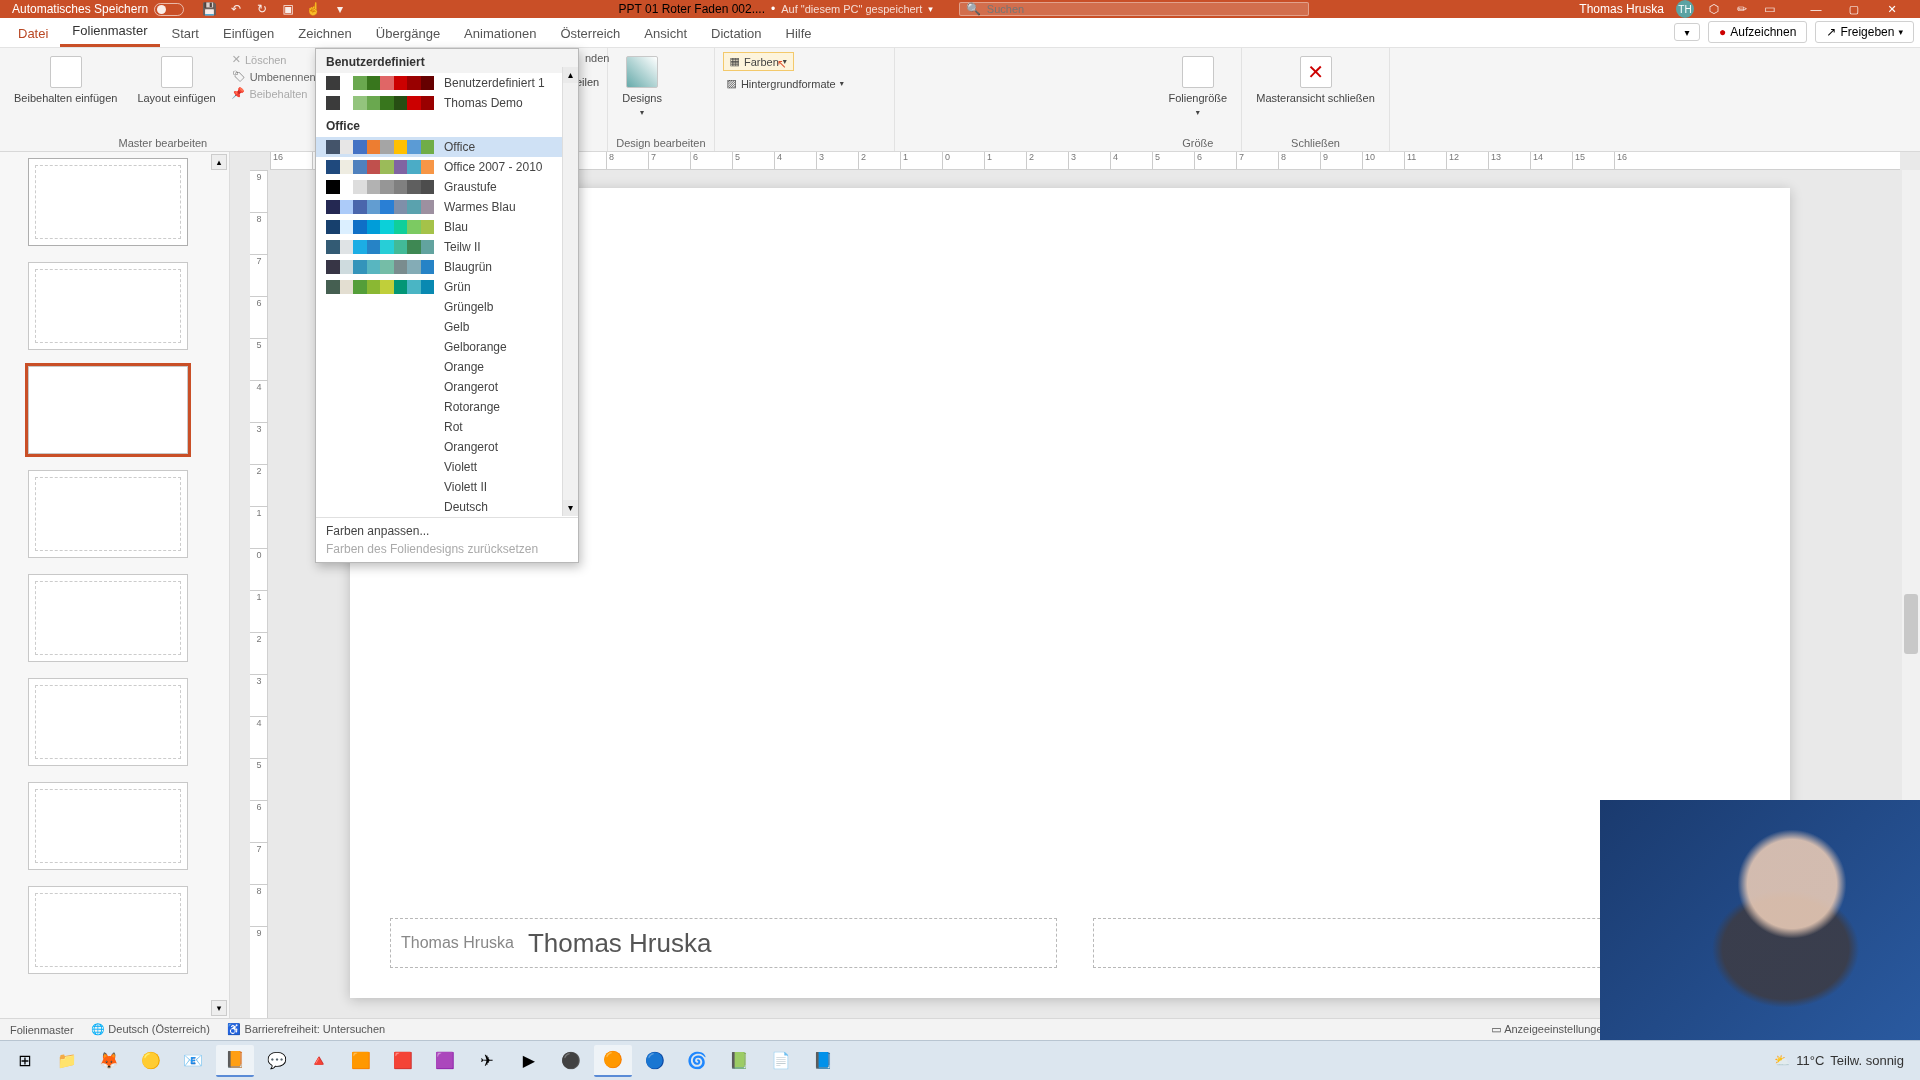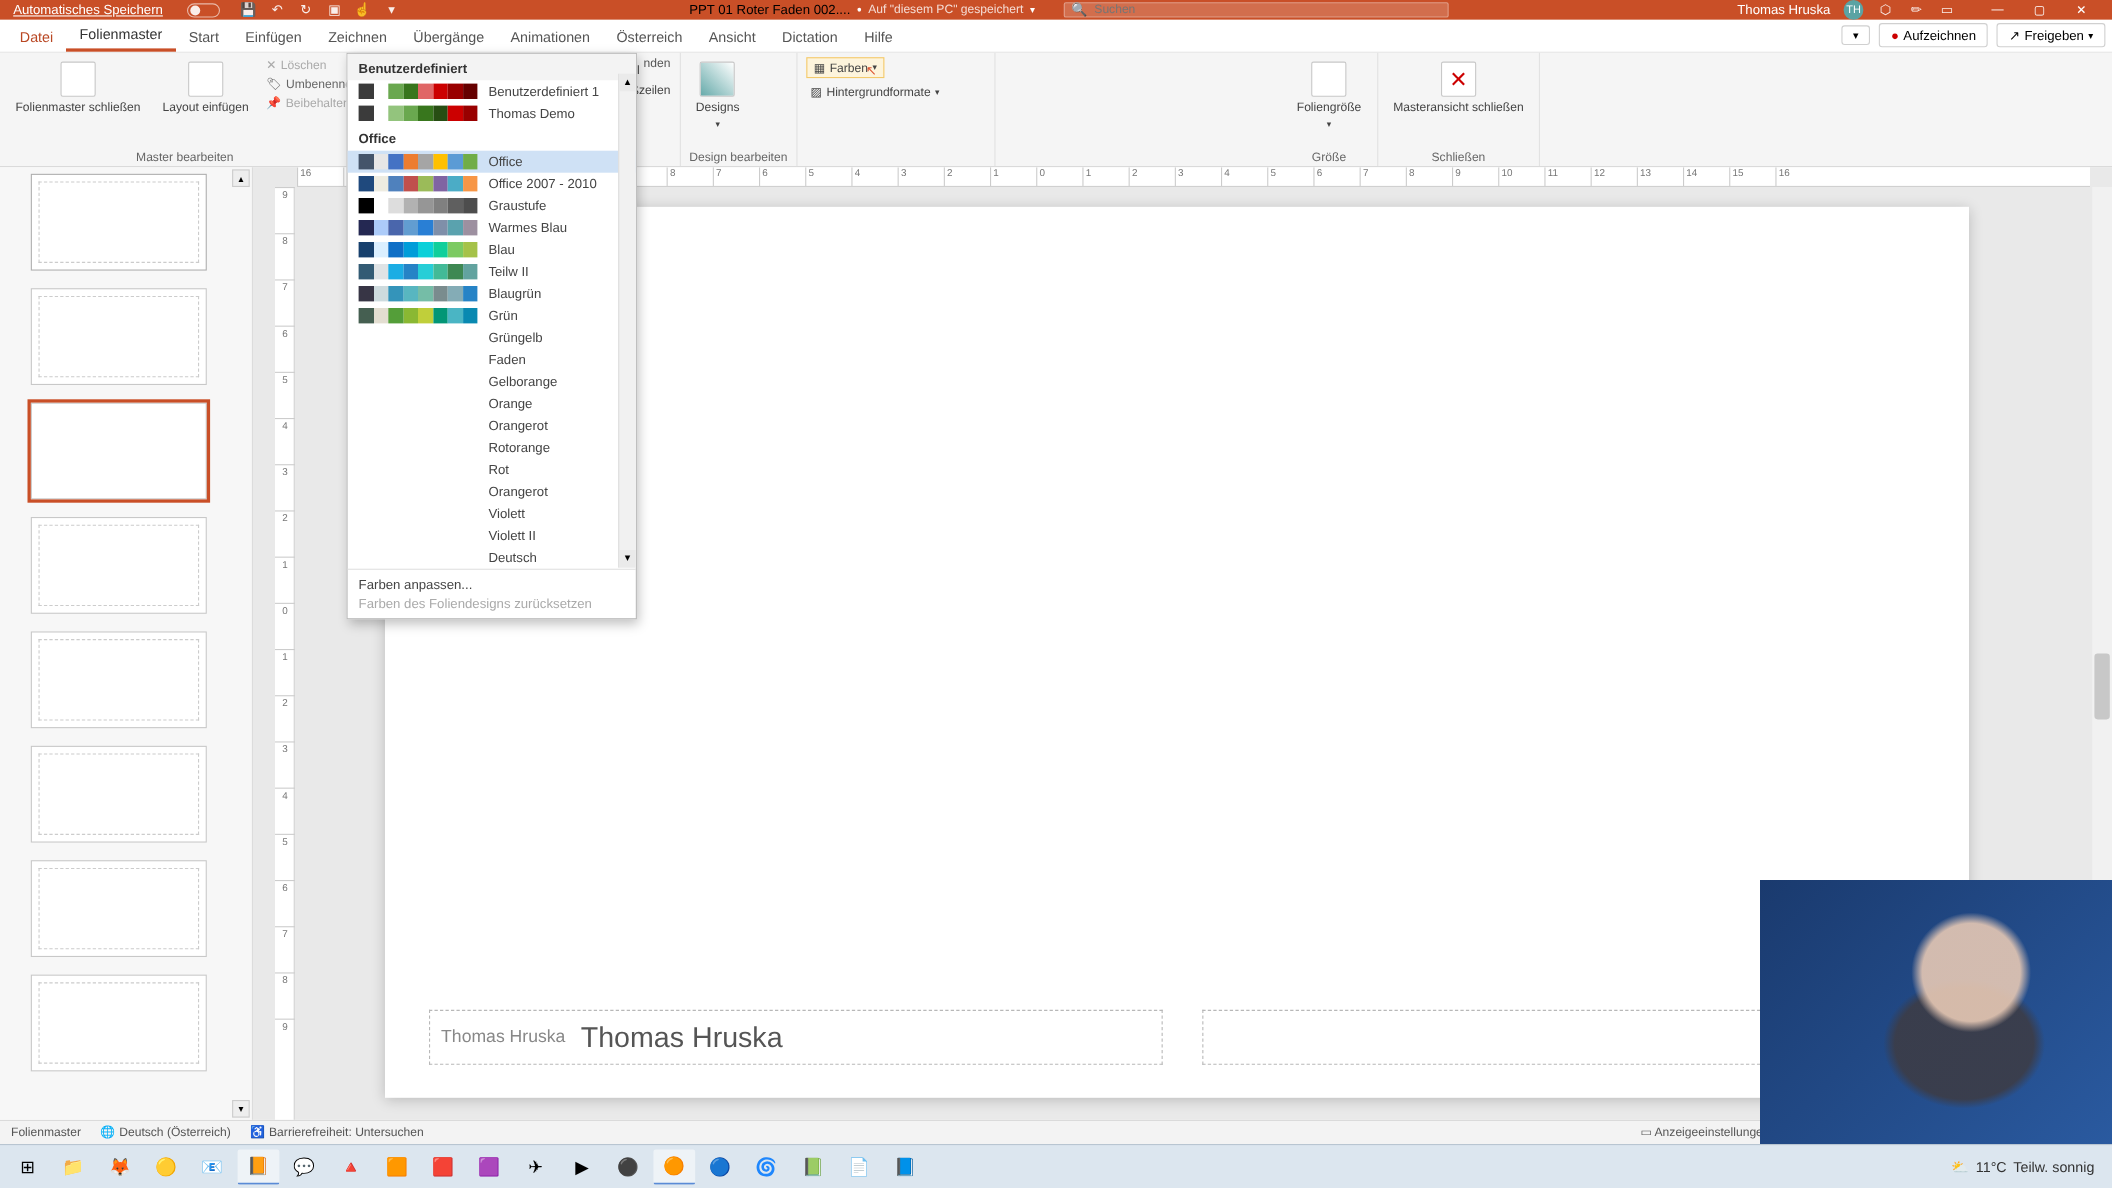--- a/index.html
+++ b/index.html
@@ -1,19 +1,19 @@
 <!DOCTYPE html>
 <html><head>
 <meta charset="utf-8">
 <style>
 * { margin: 0; padding: 0; box-sizing: border-box; font-family: "Segoe UI", Arial, sans-serif; }
 body { width: 1920px; height: 1080px; overflow: hidden; background: #fff; position: relative; }
 
 .titlebar { height: 18px; background: #c94f27; display: flex; align-items: center; color: #fff; font-size: 12px; padding: 0 4px; }
-.titlebar .autosave { display:flex; align-items:center; gap:22px; padding:0 8px;text-decoration:underline;}
+.titlebar .autosave { display:flex; align-items:center; gap:6px; padding:0 8px;}
 .titlebar .toggle { width:30px; height:13px; border:1px solid rgba(255,255,255,.6); border-radius:7px; position:relative; }
 .titlebar .toggle::after { content:""; position:absolute; left:2px; top:1px; width:9px; height:9px; border-radius:50%; background:rgba(255,255,255,.9);}
 .titlebar .qat { display:flex; gap:10px; margin-left:10px; align-items:center;}
 .qat-icon { width:16px; height:16px; opacity:.9; display:flex; align-items:center; justify-content:center;}
 .titlebar .center { flex:1; text-align:center; display:flex; justify-content:center; align-items:center; gap:6px;}
 .titlebar .center .fname { color:#000000; }
 .titlebar .center .status { color:rgba(255,255,255,.8); font-size:11px;}
 .titlebar .search { width:350px; height:14px; background:rgba(255,255,255,.18); border:1px solid rgba(255,255,255,.35); display:flex; align-items:center; padding:0 6px; gap:6px; border-radius:2px; margin-left:20px;}
 .titlebar .search input { background:transparent; border:none; color:#fff; font-size:11px; outline:none; flex:1;}
 .titlebar .right { display:flex; align-items:center; gap:12px; margin-left:auto; padding-right:6px;}
@@ -165,21 +165,21 @@
         <span style="font-size:9px;">▾</span>
       </div>
   </div>
 </div>
 
 <div class="ribbon" style="position:relative;">
   <div class="ribbon-group">
     <div class="controls">
       <div class="big-btn">
           <div class="big-icon"></div>
-          <span>Folienmaster schließen</span>
+          <span>Beibehalten einfügen</span>
         </div>
       <div class="big-btn">
           <div class="big-icon"></div>
           <span>Layout einfügen</span>
         </div>
       <div class="small-row">
         <div class="item dim">✕ <span>Löschen</span></div>
         <div class="item">🏷 <span>Umbenennen</span></div>
         <div class="item dim">📌 <span>Beibehalten</span></div>
       </div>
@@ -416,21 +416,21 @@
           <div class="swatches">
             <span></span>
             <span></span>
             <span></span>
             <span></span>
             <span></span>
             <span></span>
             <span></span>
             <span></span>
           </div>
-          <span class="name">Faden</span>
+          <span class="name">Gelb</span>
         </div>
         <div class="color-row noswatch">
           <div class="swatches">
             <span></span>
             <span></span>
             <span></span>
             <span></span>
             <span></span>
             <span></span>
             <span></span>

